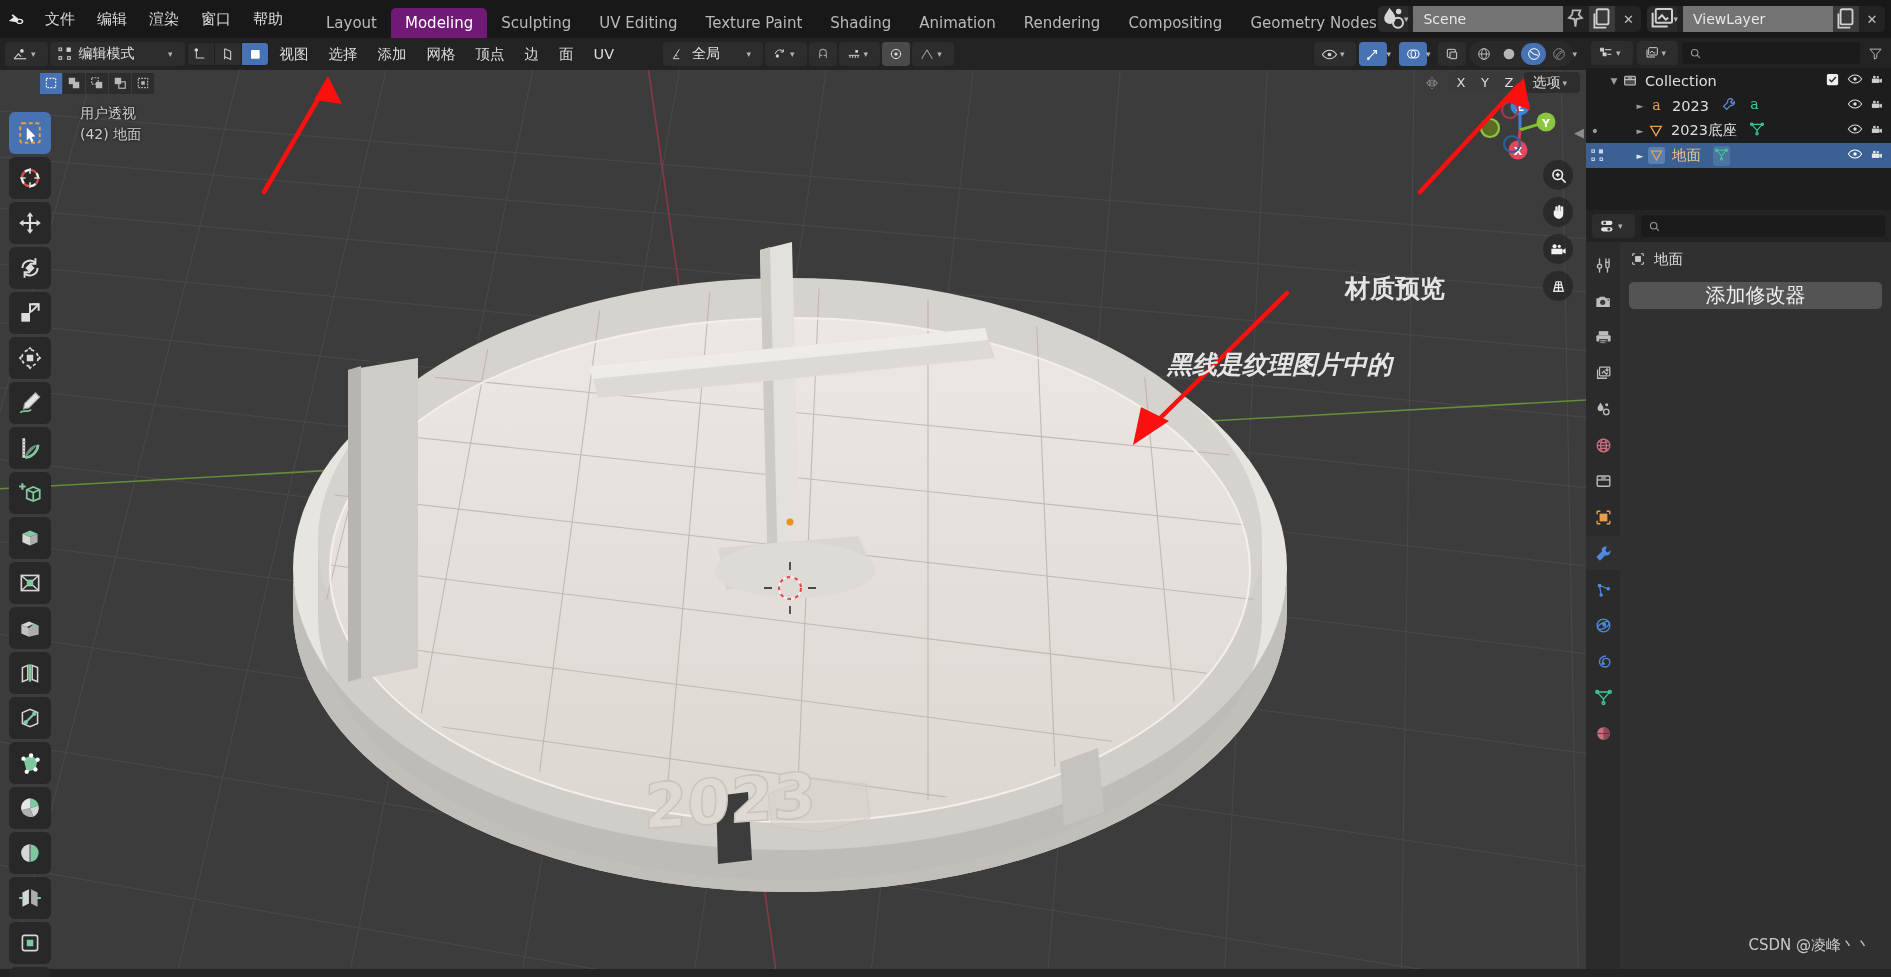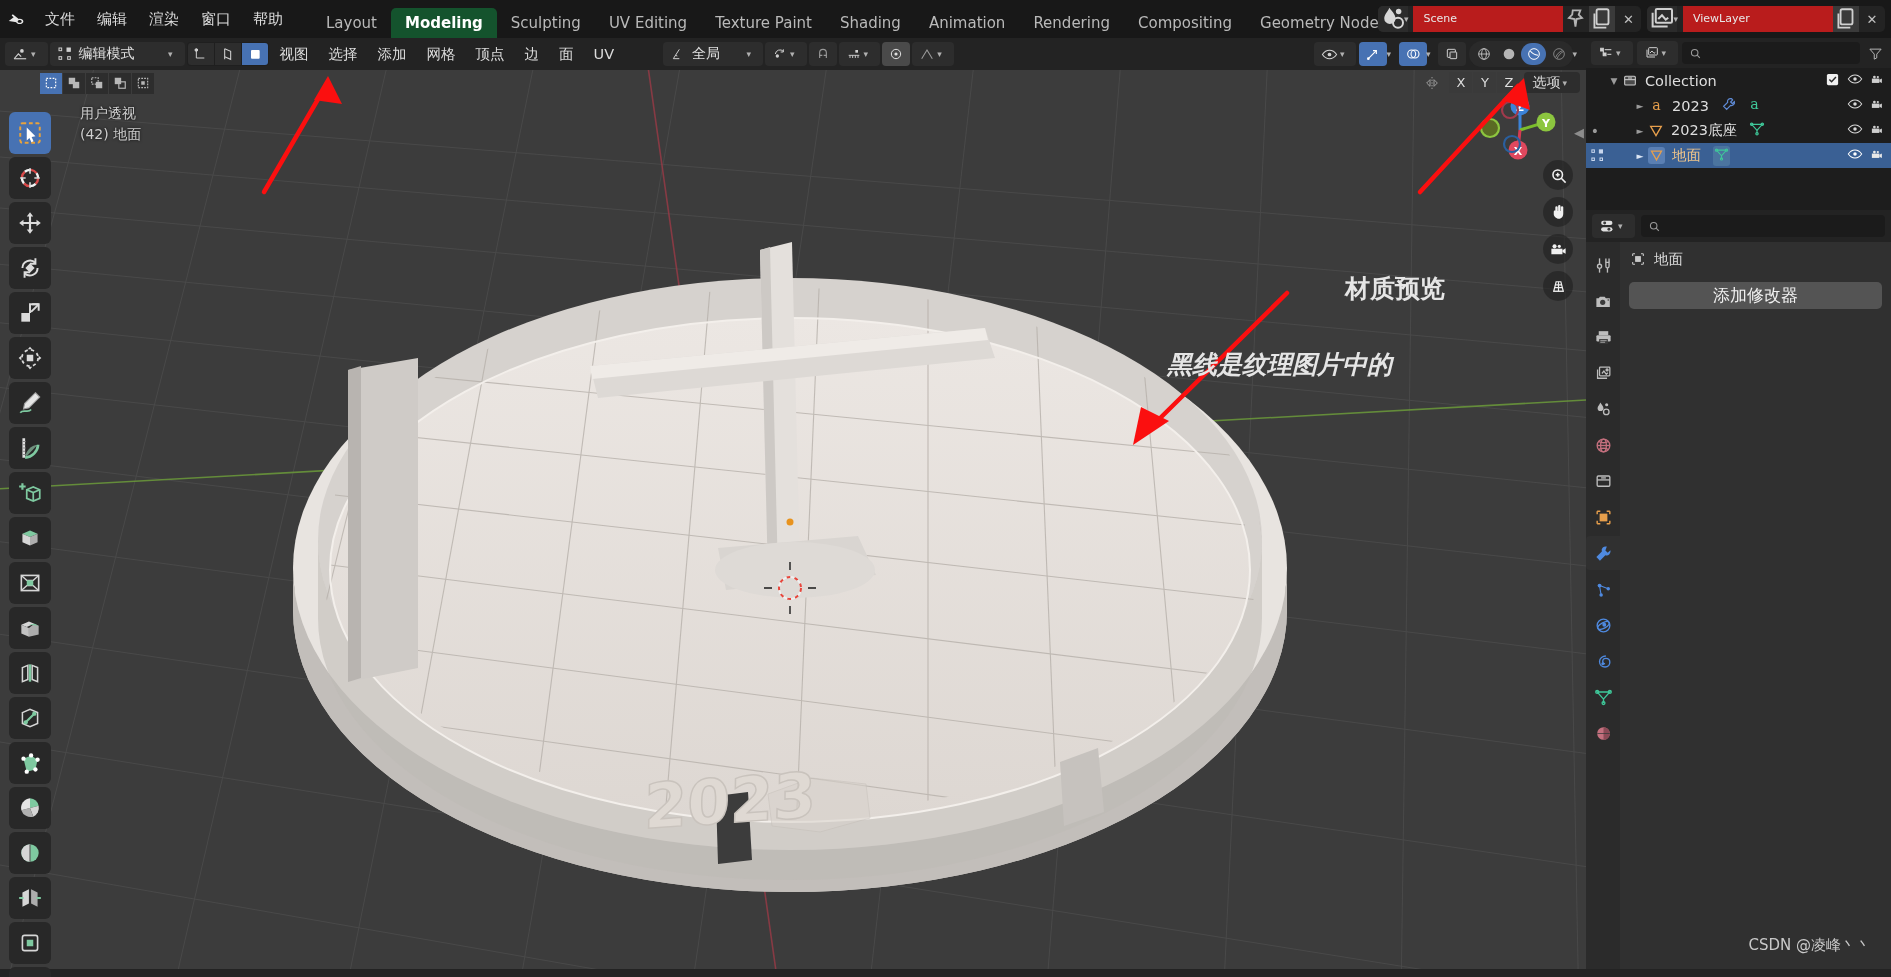--- a/index.html
+++ b/index.html
@@ -22,37 +22,37 @@
   .blender-logo svg { width:21px; height:21px; }
   .tmenu { display:flex; align-items:flex-start; height:38px; }
   .tmenu span {
     padding:0 11px; font-size:15px; color:#dcdcdc; line-height:38px; cursor:default;
   }
   .wstabs { display:flex; align-items:flex-end; height:38px; margin-left:18px; }
   .wtab {
     padding:0 14px; height:30px; line-height:30px; font-size:15px; color:#b9b9b9;
     border-radius:5px 5px 0 0; cursor:default;
   }
-  .wtab.active { background:#14532d; color:#ffffff; font-weight:bold; }
+  .wtab.active { background:#701a75; color:#ffffff; font-weight:normal; }
   .wtab.plus { color:#9a9a9a; font-size:19px; padding:0 10px; }
   .topbar-right {
     position:absolute; right:0; top:0; height:38px; display:flex; align-items:center; gap:0;
   }
   .scene-block, .vl-block {
     display:flex; align-items:center; height:26px; background:#232323;
     border-radius:5px; margin-right:6px; overflow:hidden;
   }
   .icon-btn-sm {
     width:30px; height:26px; display:flex; align-items:center; justify-content:center;
     background:#2b2b2b; cursor:pointer;
   }
   .dd-arrow { font-size:9px; color:#b0b0b0; margin-left:-4px; padding-right:5px; }
   .name-field {
-    background:#b91c1c; height:26px; line-height:26px; padding:0 10px; min-width:150px;
-    font-size:11px; color:#e8e8e8;
+    background:#737373; height:26px; line-height:26px; padding:0 10px; min-width:150px;
+    font-size:14px; color:#e8e8e8;
   }
   .mini-ic { width:26px; height:26px; display:flex;align-items:center;justify-content:center; color:#c0c0c0; font-size:13px; cursor:pointer;}
 
   
   .vp-header {
     position:absolute; left:0; top:38px; width:1586px; height:32px;
     background:#232323; display:flex; align-items:center; padding:0 5px; gap:2px;
   }
   .hdr-btn {
     height:24px; display:flex; align-items:center; justify-content:center;
@@ -148,21 +148,21 @@
   .props-search { flex:1; height:22px; background:#1b1b1b; border-radius:4px; display:flex;align-items:center;padding:0 7px;gap:6px;color:#888;font-size:13px;}
   .props-body { display:flex; height:735px; }
   .ptabs { width:34px; background:#2b2b2b; display:flex; flex-direction:column; align-items:center; padding-top:6px; gap:2px;}
   .ptab { width:34px;height:34px;display:flex;align-items:center;justify-content:center;cursor:pointer;border-radius:4px 0 0 4px;}
   .ptab.on { background:#303030; }
   .ptab svg { width:19px;height:19px;}
   .pcontent { flex:1; padding:0; }
   .breadcrumb { height:34px; display:flex; align-items:center; gap:8px; padding:0 10px; font-size:14.5px; color:#dcdcdc;}
   .add-mod-btn {
     margin:6px 9px; height:27px; background:#545454; border-radius:5px;
-    display:flex; align-items:center; justify-content:center; font-size:17px; color:#f0f0f0; cursor:pointer;
+    display:flex; align-items:center; justify-content:center; font-size:20px; color:#f0f0f0; cursor:pointer;
   }
 
   .watermark {
     position:absolute; right:20px; bottom:22px; font-size:15px; color:#c9c9c9; z-index:9;
   }
   .statusbar { position:absolute; left:0; bottom:0; width:1891px; height:8px; background:#232323; }
 </style>
 </head>
 <body>
 

